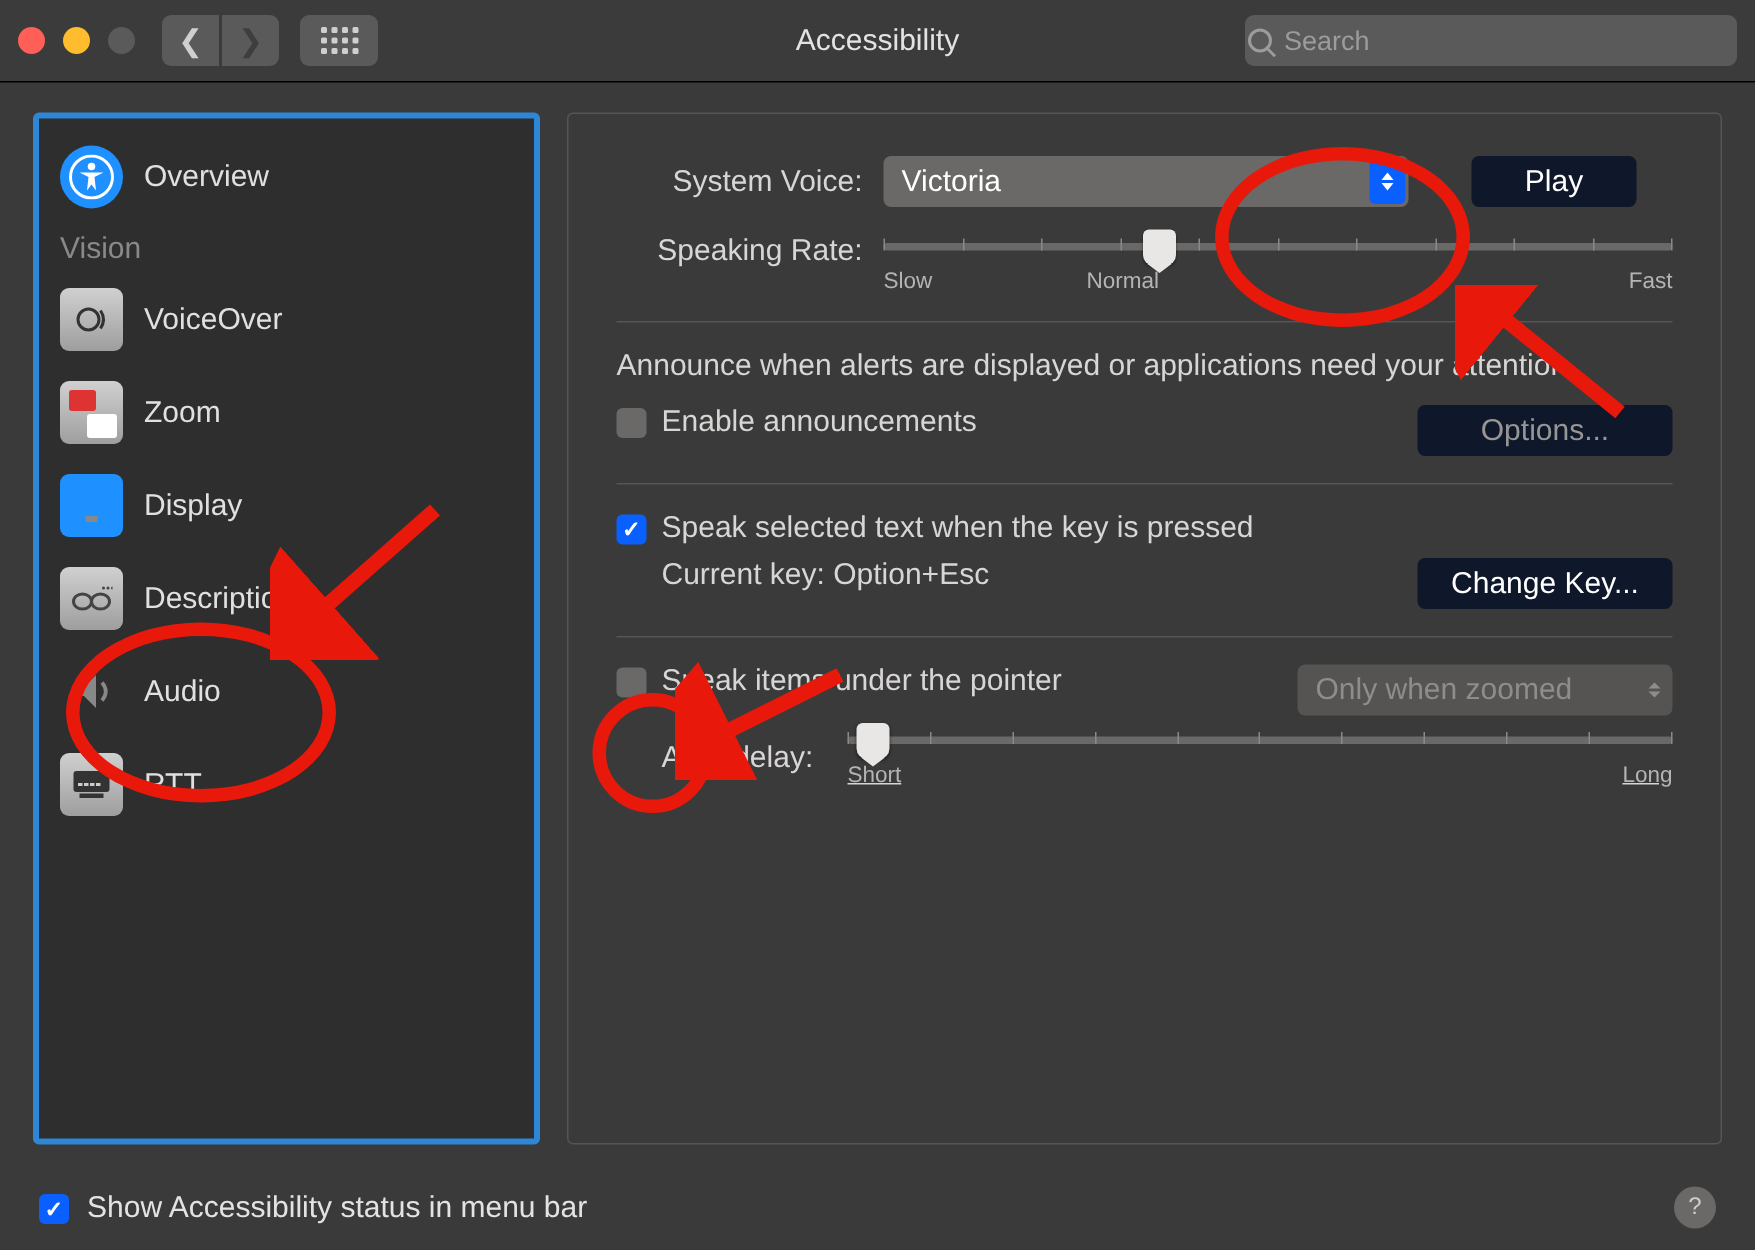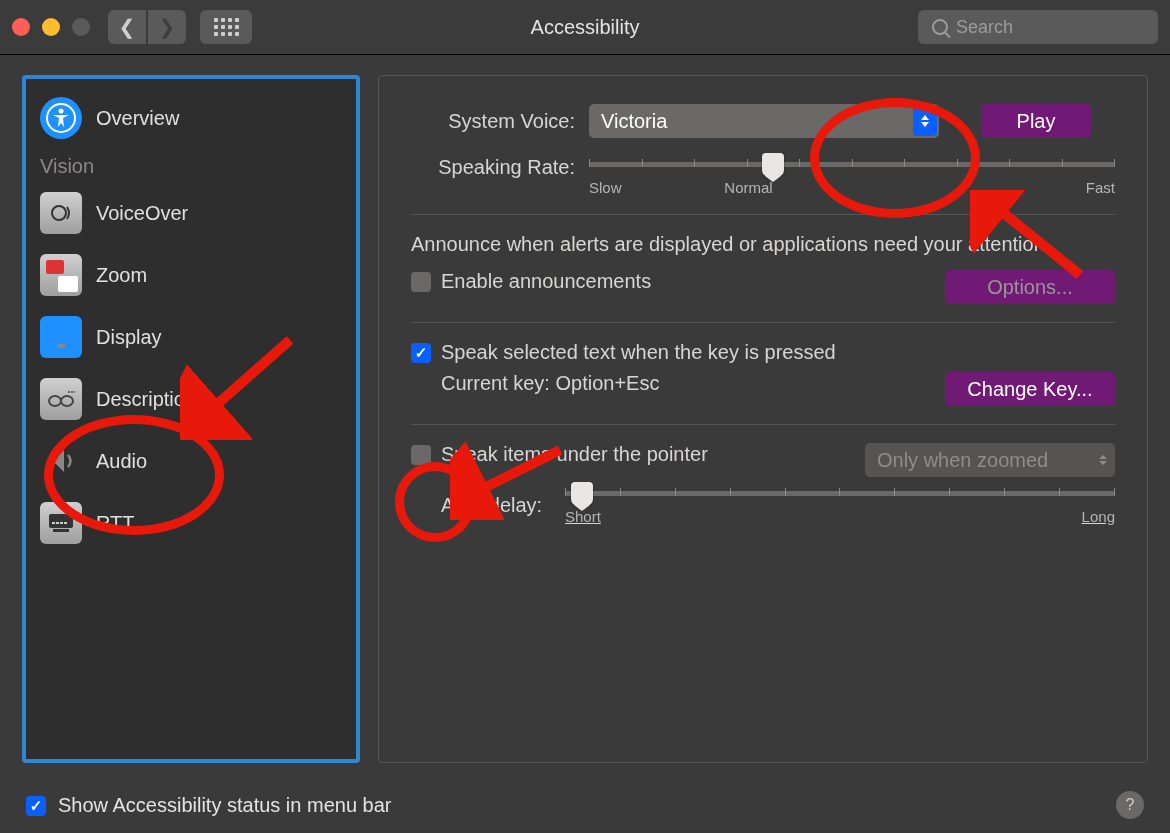--- a/index.html
+++ b/index.html
@@ -14,21 +14,21 @@
   .tl.gray { background: #5b5a5a; }
   .nav-btns { display: flex; gap: 2px; margin-right: 8px; }
   .nav-btn { width: 38px; height: 34px; background: #5b5a5a; display: flex; align-items: center; justify-content: center; color: #cfcfcf; font-size: 20px; }
   .nav-btn.disabled { color: #3f3e3e; }
   .nav-btn:first-child { border-top-left-radius: 6px; border-bottom-left-radius: 6px; }
   .nav-btn:last-child { border-top-right-radius: 6px; border-bottom-right-radius: 6px; }
   .grid-btn { width: 52px; height: 34px; background: #5b5a5a; border-radius: 6px; display: flex; align-items: center; justify-content: center; color: #cfcfcf; margin-left: 6px;}
   .grid-dots { display: grid; grid-template-columns: repeat(4, 4px); grid-template-rows: repeat(3, 4px); gap: 3px; }
   .grid-dots span { width: 4px; height: 4px; background: #cfcfcf; border-radius: 1px; }
   .title-text { position: absolute; left: 50%; transform: translateX(-50%); color: #e3e3e3; font-size: 20px; }
-  .search-box { margin-left: auto; width: 240px; height: 34px; background: #5b5a5a; border-radius: 6px; display: flex; align-items: center; padding: 0 14px; gap: 8px; color: #9c9c9c; font-size: 18px;}
+  .search-box { margin-left: auto; width: 328px; height: 34px; background: #5b5a5a; border-radius: 6px; display: flex; align-items: center; padding: 0 2px; gap: 8px; color: #9c9c9c; font-size: 18px;}
   .search-icon { width: 16px; height: 16px; border: 2px solid #9c9c9c; border-radius: 50%; position: relative; }
   .search-icon::after { content: ''; position: absolute; width: 7px; height: 2px; background: #9c9c9c; transform: rotate(45deg); bottom: -3px; right: -5px; }
 
   
   .content { display: flex; padding: 20px 22px 12px 22px; gap: 18px; height: 720px; }
   .sidebar { width: 338px; border: 4px solid #2e86d6; border-radius: 4px; background: #2f2e2e; padding: 8px 0; overflow: hidden; }
   .sidebar .section-label { color: #8b8988; font-size: 20px; padding: 6px 14px 4px 14px; }
   .side-item { display: flex; align-items: center; gap: 14px; padding: 10px 14px; color: #e0e0e0; font-size: 20px; }
   .side-item.selected { background: #0a60cf; color: #fff; }
   .side-icon { width: 42px; height: 42px; border-radius: 6px; display: flex; align-items: center; justify-content: center; font-size: 22px; color: #fff; flex-shrink: 0; }
@@ -46,21 +46,21 @@
   .side-icon.speech::before{content:'';position:absolute;width:0;height:0;border-left:6px solid transparent;border-right:6px solid transparent;border-top:7px solid #fff;bottom:10px;left:13px;}
 
   .main { flex: 1; border: 1px solid #555; border-radius: 4px; background: #3b3a3a; padding: 28px 32px; position: relative; color: #d7d6d5; font-size: 20px; }
   .row { display: flex; align-items: center; gap: 14px; margin-bottom: 18px; }
   .label-right { text-align: right; }
   .select-box { flex: 1; max-width: 350px; height: 34px; background: #6a6968; border-radius: 5px; display: flex; align-items: center; padding: 0 2px 0 12px; color: #fff; position: relative; }
   .select-arrows { width: 24px; height: 30px; background: #0a60ff; border-radius: 4px; margin-left: auto; display: flex; flex-direction: column; align-items: center; justify-content: center; gap: 2px;}
   .select-arrows .up, .select-arrows .dn { width: 0; height: 0; border-left: 4px solid transparent; border-right: 4px solid transparent;}
   .select-arrows .up { border-bottom: 5px solid #fff;}
   .select-arrows .dn { border-top: 5px solid #fff;}
-  .btn { height: 34px; background: #701a75; border-radius: 5px; color: #fff; padding: 0 22px; display: inline-flex; align-items: center; justify-content:center; min-width: 110px;}
+  .btn { height: 34px; background: #0f172a; border-radius: 5px; color: #fff; padding: 0 22px; display: inline-flex; align-items: center; justify-content:center; min-width: 110px;}
   .btn.disabled { color: #979695; }
   .btn.wide { min-width: 170px; padding: 0 18px;}
 
   .slider-wrap { flex: 1; position: relative; }
   .slider-track { height: 5px; background: #6a6968; border-radius: 3px; position: relative; margin-top: 6px; }
   .slider-handle { position: absolute; top: -9px; width: 22px; height: 24px; background: #e8e7e6; border-radius: 4px 4px 7px 7px; transform: translateX(-50%); box-shadow: 0 1px 2px rgba(0,0,0,.5);}
   .slider-handle::after{content:'';position:absolute;bottom:-5px;left:50%;transform:translateX(-50%);width:0;height:0;border-left:8px solid transparent;border-right:8px solid transparent;border-top:6px solid #e8e7e6;}
   .slider-ticks { display: flex; justify-content: space-between; font-size: 15px; color: #b5b4b3; margin-top: 12px;}
   .slider-ticks span{flex:1;text-align:center;}
   .slider-ticks span:first-child{text-align:left;}

